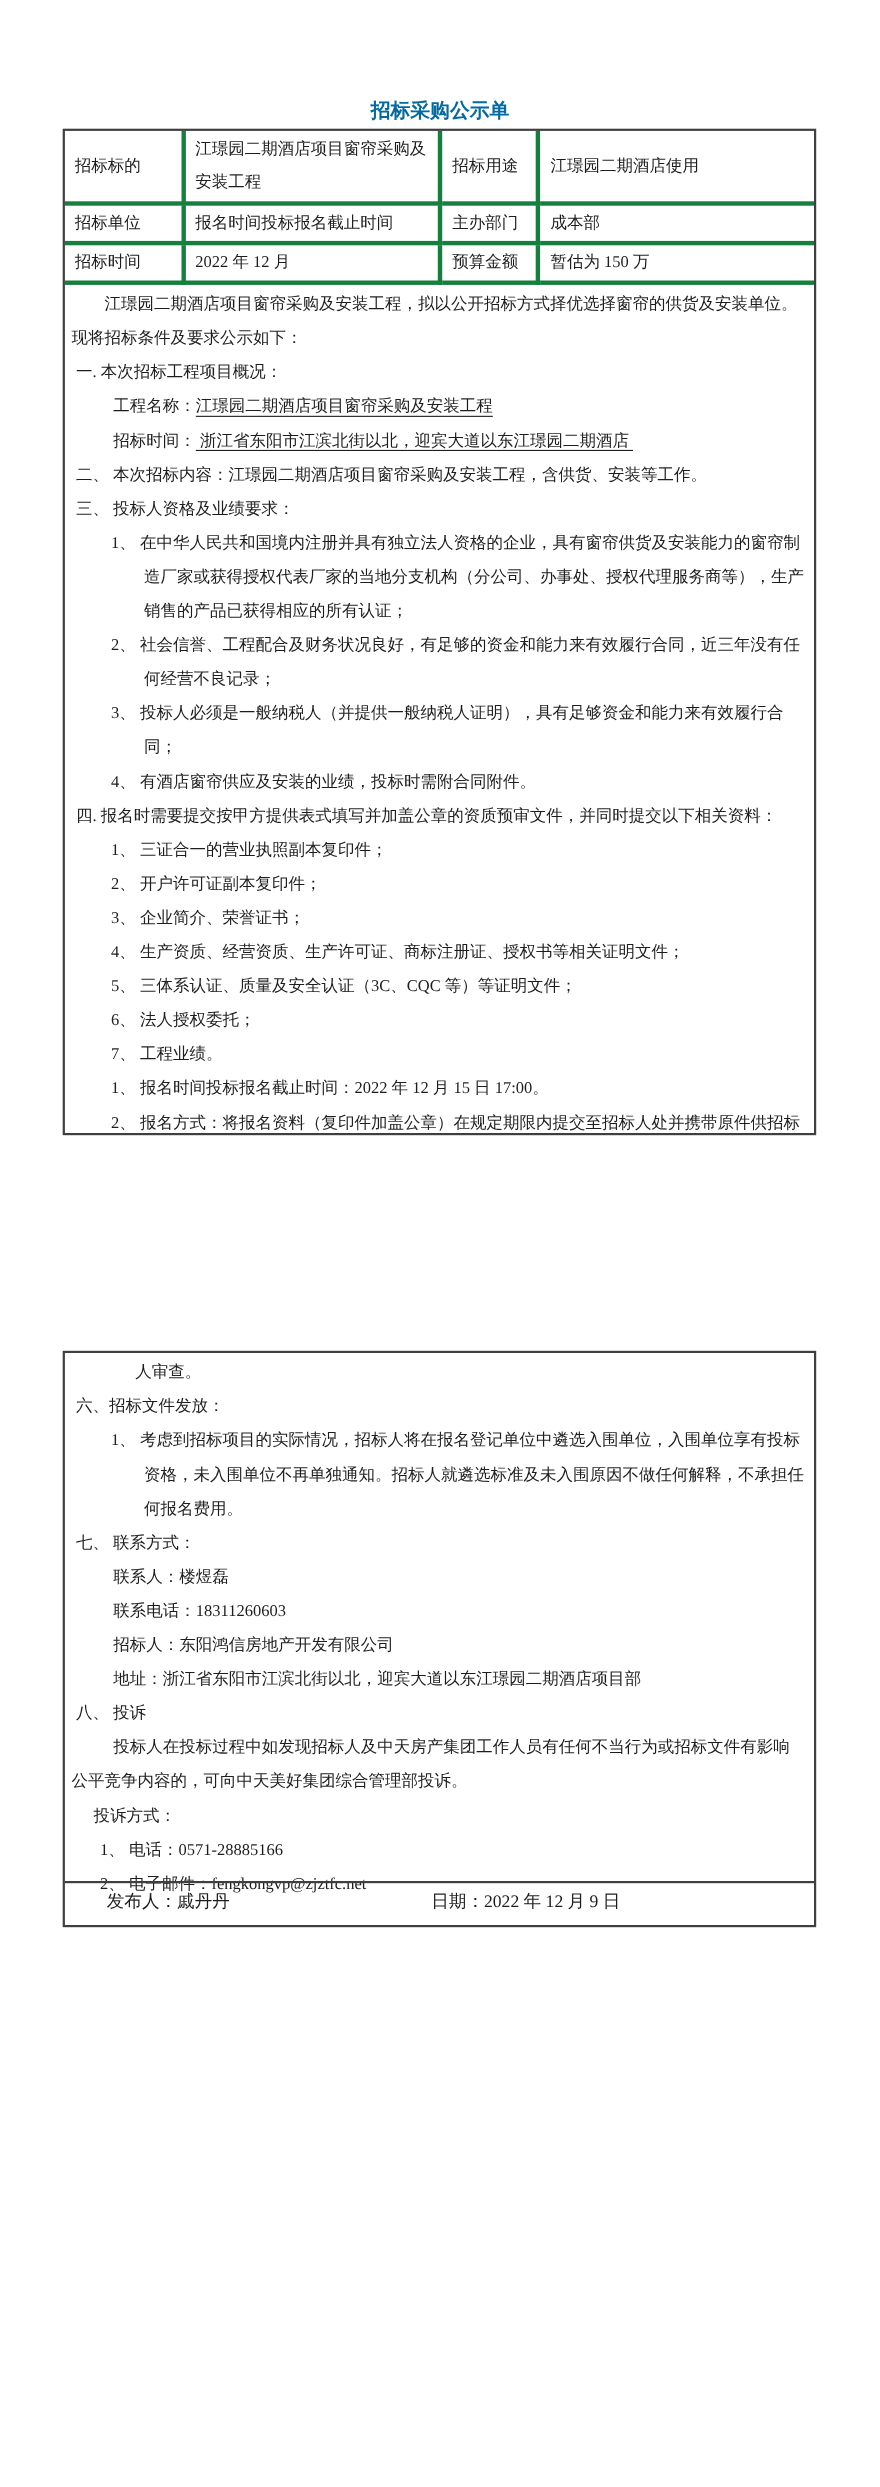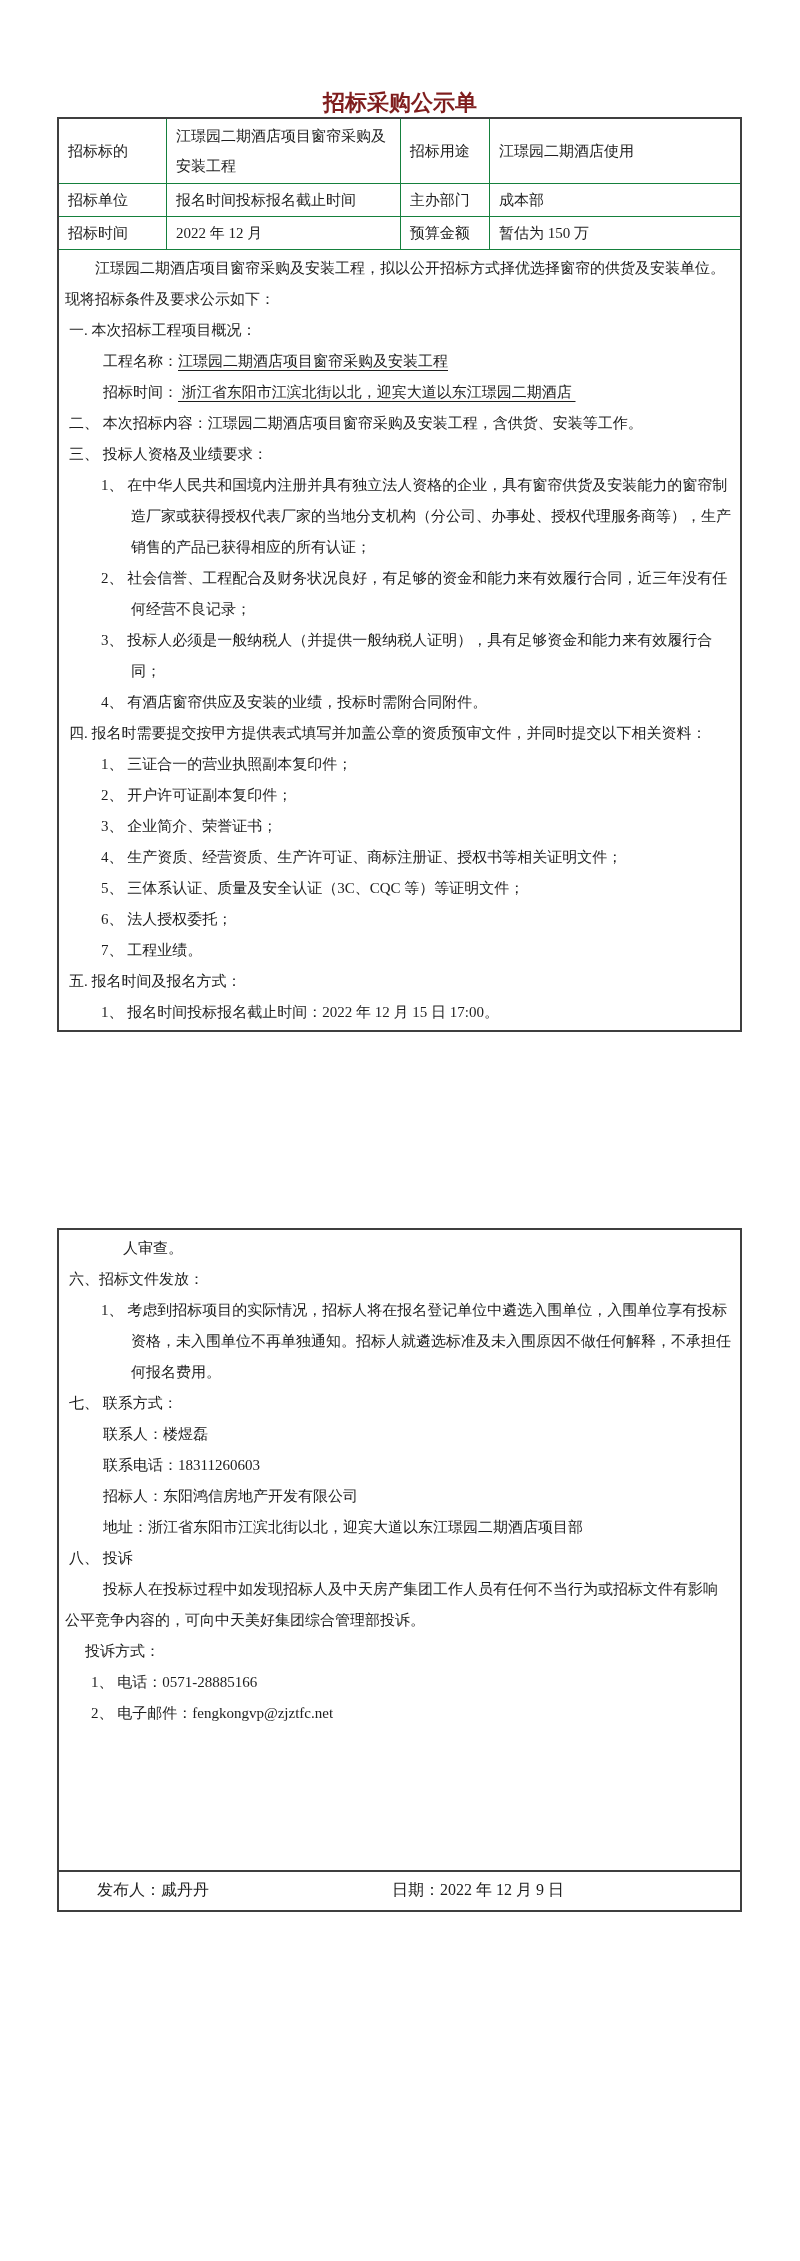--- a/index.html
+++ b/index.html
@@ -5,38 +5,38 @@
   html, body { margin: 0; padding: 0; }
   body {
     width: 800px; height: 2261px;
     background: #ffffff;
     position: relative;
     font-family: "Liberation Serif", "DejaVu Serif", serif;
     color: #1d1d1d;
   }
   .doc-title {
     position: absolute; top: 88px; left: 0; width: 800px;
-    text-align: center; font-weight: bold; font-size: 22px;
-    color: #7f1d1d;
+    text-align: center; font-weight: bold; font-size: 18px;
+    color: #0369a1;
   }
   .page-box {
     position: absolute; left: 57px; width: 685px;
     border: 2px solid #3f3f3f;
     box-sizing: border-box;
     background: #fff;
     overflow: hidden;
   }
   .page1 { top: 117px; height: 915px; }
-  .page2 { top: 1228px; height: 684px; font-family: Liberation Serif, serif; }
+  .page2 { top: 1228px; height: 524px; font-family: Liberation Serif, serif; }
 
   table.info-table {
     width: 100%; border-collapse: collapse; table-layout: fixed;
   }
   table.info-table td {
-    border: 1px solid #15803d;
+    border: 4px solid #15803d;
     font-size: 15px; line-height: 30px;
     padding: 1px 9px;
     vertical-align: middle;
     overflow: hidden;
   }
   table.info-table tr.r1 td { height: 62px; }
   table.info-table tr.r2 td, table.info-table tr.r3 td { height: 29px; }
   col.c1 { width: 15.8%; } col.c2 { width: 34.3%; }
   col.c3 { width: 13.1%; } col.c4 { width: 36.8%; }
   
@@ -116,21 +116,20 @@
     <p class="num">3、 投标人必须是一般纳税人（并提供一般纳税人证明），具有足够资金和能力来有效履行合同；</p>
     <p class="num">4、 有酒店窗帘供应及安装的业绩，投标时需附合同附件。</p>
     <p class="lvlA">四. 报名时需要提交按甲方提供表式填写并加盖公章的资质预审文件，并同时提交以下相关资料：</p>
     <p class="num">1、 三证合一的营业执照副本复印件；</p>
     <p class="num">2、 开户许可证副本复印件；</p>
     <p class="num">3、 企业简介、荣誉证书；</p>
     <p class="num">4、 生产资质、经营资质、生产许可证、商标注册证、授权书等相关证明文件；</p>
     <p class="num">5、 三体系认证、质量及安全认证（3C、CQC 等）等证明文件；</p>
     <p class="num">6、 法人授权委托；</p>
     <p class="num">7、 工程业绩。</p>
-    <p class="lvlA">五. 报名时间及报名方式：</p>
     <p class="num">1、 报名时间投标报名截止时间：2022 年 12 月 15 日 17:00。</p>
     <p class="num">2、 报名方式：将报名资料（复印件加盖公章）在规定期限内提交至招标人处并携带原件供招标</p>
   </div>
 </div>
 
 <div class="page-box page2">
   <div class="body-text">
     <p class="cont">人审查。</p>
     <p class="lvlA">六、招标文件发放：</p>
     <p class="num">1、 考虑到招标项目的实际情况，招标人将在报名登记单位中遴选入围单位，入围单位享有投标资格，未入围单位不再单独通知。招标人就遴选标准及未入围原因不做任何解释，不承担任何报名费用。</p>

